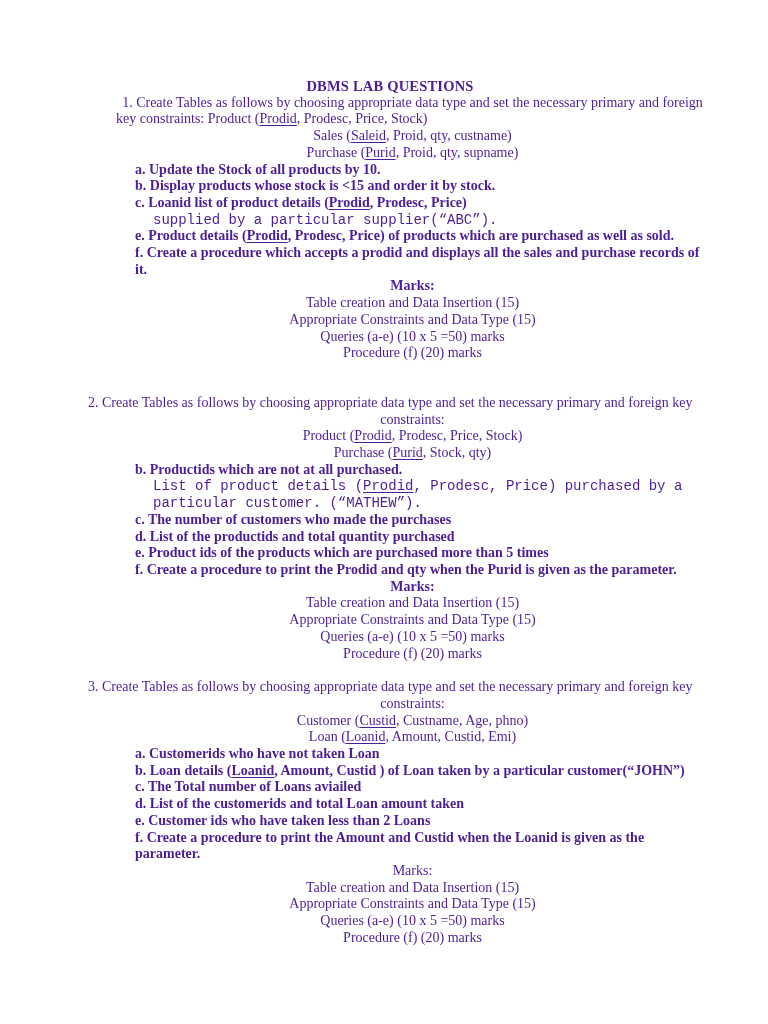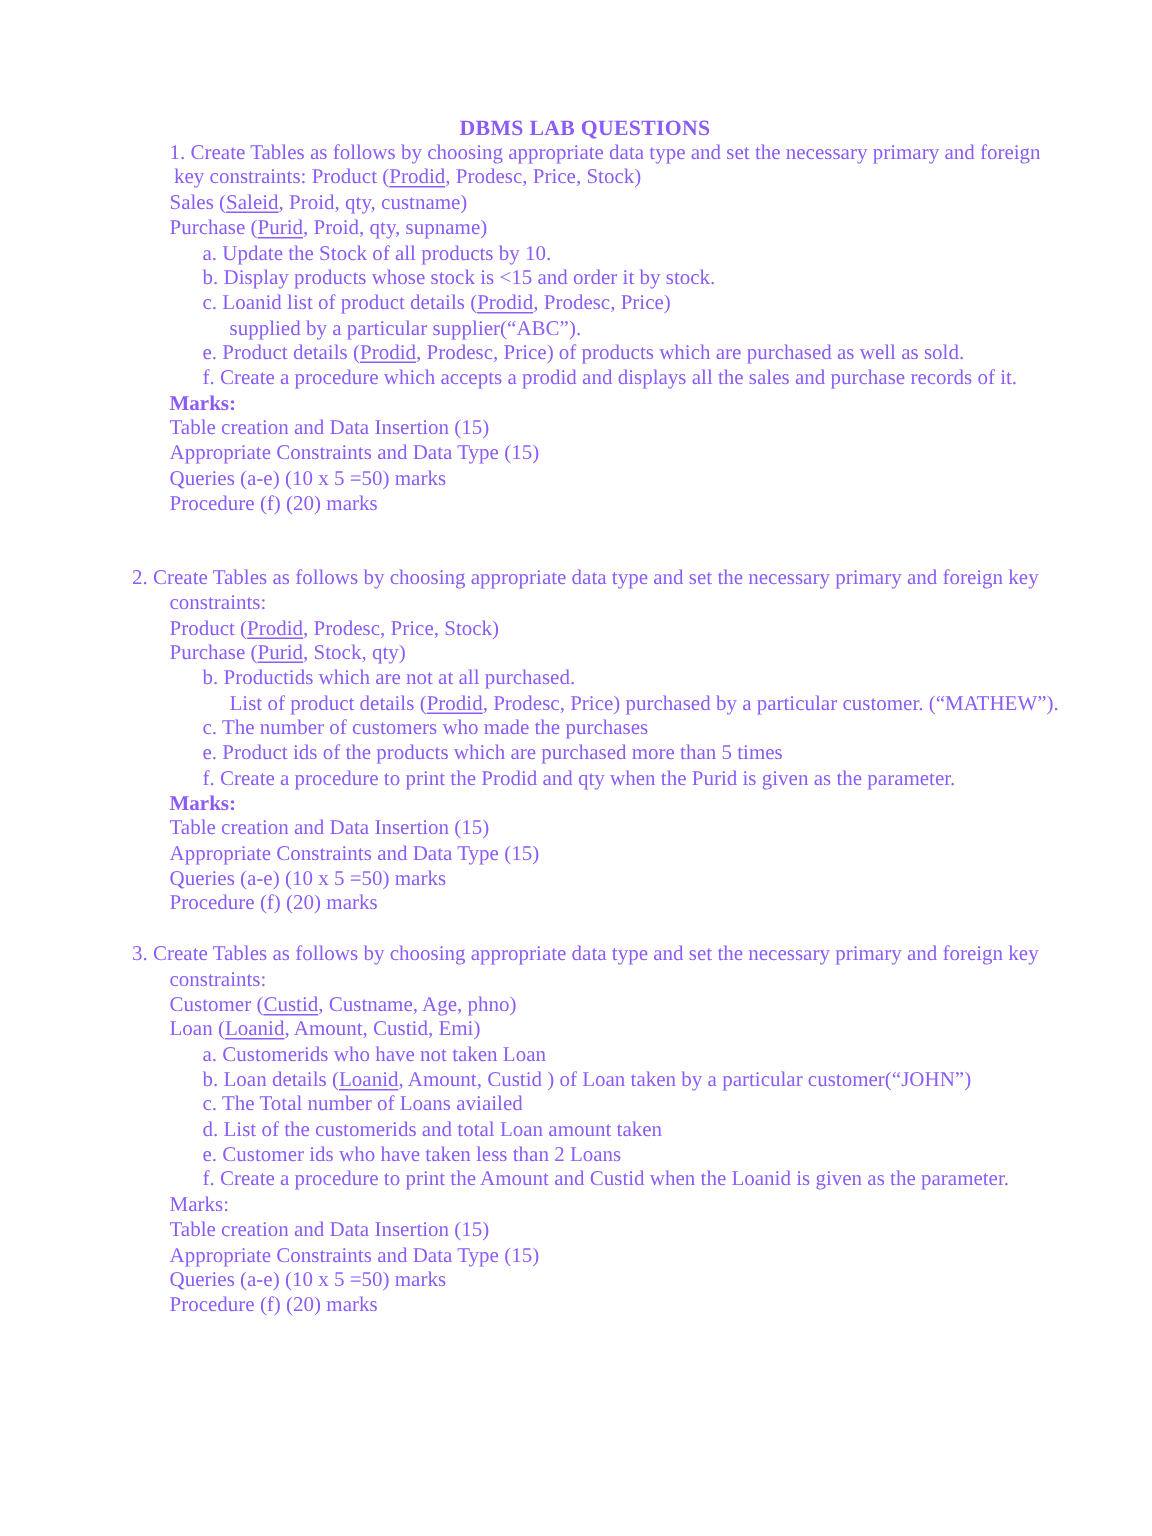--- a/index.html
+++ b/index.html
@@ -6,44 +6,44 @@
     margin: 0;
     padding: 0;
     background: #ffffff;
   }
   .page {
     position: relative;
     width: 768px;
     height: 1024px;
     box-sizing: border-box;
     background: #ffffff;
-    color: #8b5cf6;
+    color: #4c1d95;
     font-family: "Liberation Serif", "DejaVu Serif", serif;
     font-size: 14px;
     line-height: 16.7px;
     padding: 78px 56px 0 68px;
     overflow: hidden;
   }
   .title {
     margin: 0;
     padding: 0;
     font-size: 14.5px;
     font-weight: bold;
     text-align: center;
     letter-spacing: 0.2px;
   }
   .question { margin: 0; }
   #questions .question:nth-child(2) { margin-top: 33px; }
   #questions .question:nth-child(3) { margin-top: 17px; }
   .line { white-space: pre-wrap; }
   .i0 { padding-left: 0; margin-left: 48px; }
   .iq { padding-left: 20px; }
-  .i1 { padding-left: 45px; }
-  .i2 { padding-left: 67px; }
-  .i3 { padding-left: 85px; }
+  .i1 { padding-left: 45px; text-align: center; }
+  .i2 { padding-left: 67px; font-weight: bold; }
+  .i3 { padding-left: 85px; font-family: Liberation Mono, monospace; }
   .bold { font-weight: bold; }
   .u { text-decoration: underline; text-underline-offset: 2px; }
 </style>
 </head>
 <body>
 
 <div class="page">
   <h1 class="title">DBMS LAB QUESTIONS</h1>
   <div id="questions">
       <div class="question">
@@ -64,20 +64,21 @@
         <div class="line i1"><span>Procedure (f) (20) marks</span></div>
       </div>
       <div class="question">
         <div class="line iq"><span>2. Create Tables as follows by choosing appropriate data type and set the necessary primary and foreign key</span></div>
         <div class="line i1"><span>constraints:</span></div>
         <div class="line i1"><span>Product (</span><span class="u">Prodid</span><span>, Prodesc, Price, Stock)</span></div>
         <div class="line i1"><span>Purchase (</span><span class="u">Purid</span><span>, Stock, qty)</span></div>
         <div class="line i2"><span>b. Productids which are not at all purchased.</span></div>
         <div class="line i3"><span>List of product details (</span><span class="u">Prodid</span><span>, Prodesc, Price) purchased by a particular customer. (“MATHEW”).</span></div>
         <div class="line i2"><span>c. The number of customers who made the purchases</span></div>
+        <div class="line i2"><span>d. List of the productids and total quantity purchased</span></div>
         <div class="line i2"><span>e. Product ids of the products which are purchased more than 5 times</span></div>
         <div class="line i2"><span>f. Create a procedure to print the Prodid and qty when the Purid is given as the parameter.</span></div>
         <div class="line i1 bold"><span>Marks:</span></div>
         <div class="line i1"><span>Table creation and Data Insertion (15)</span></div>
         <div class="line i1"><span>Appropriate Constraints and Data Type (15)</span></div>
         <div class="line i1"><span>Queries (a-e) (10 x 5 =50) marks</span></div>
         <div class="line i1"><span>Procedure (f) (20) marks</span></div>
       </div>
       <div class="question">
         <div class="line iq"><span>3. Create Tables as follows by choosing appropriate data type and set the necessary primary and foreign key</span></div>

